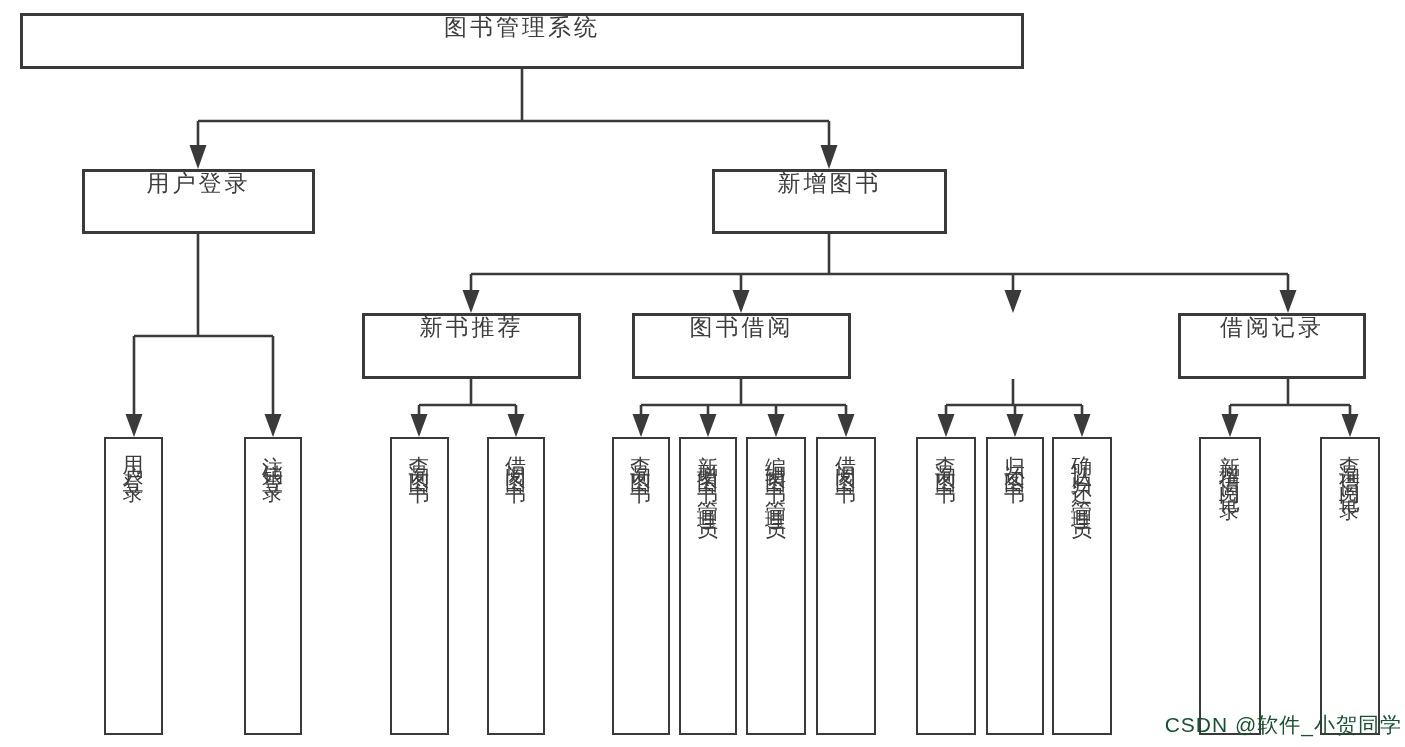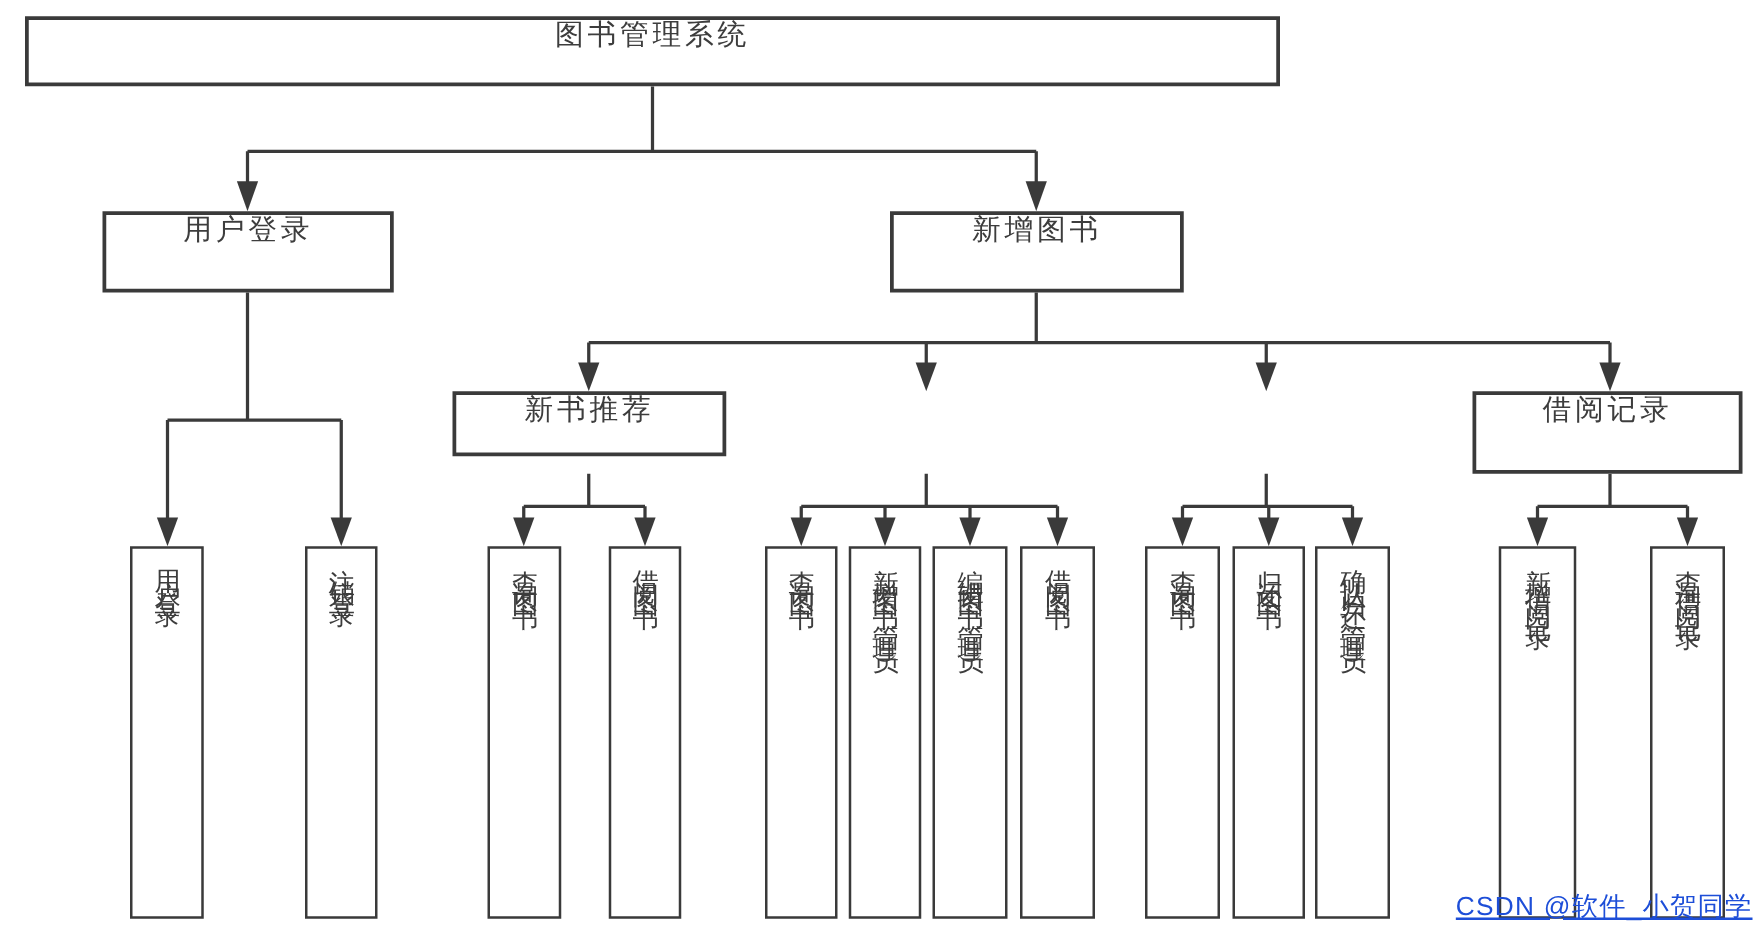--- a/index.html
+++ b/index.html
@@ -16,21 +16,21 @@
     z-index:2;color:#3d3d3d;
   }
   .hnode span{font-size:23px;letter-spacing:3px;white-space:nowrap;line-height:1;}
   .vnode{border-width:2.5px;}
   .vnode span{
     writing-mode:vertical-rl;text-orientation:mixed;
     font-size:21px;line-height:1;letter-spacing:9px;white-space:nowrap;
   }
   .watermark{
     position:absolute;right:3px;bottom:8px;z-index:5;
-    font-size:21px;color:#1d4ed8;letter-spacing:1px;white-space:nowrap;text-decoration:underline;
+    font-size:21px;color:#14532d;letter-spacing:1px;white-space:nowrap;
   }
 </style>
 </head>
 <body>
 
 <div class="stage">
 
   <svg class="connectors" width="1405" height="747" aria-hidden="true">
 
     <g>
@@ -111,24 +111,27 @@
     <span>图书管理系统</span>
   </div>
 
   <div class="node hnode" style="left:82px;top:169px;width:233px;height:65px">
     <span>用户登录</span>
   </div>
   <div class="node hnode" style="left:712px;top:169px;width:235px;height:65px">
     <span>新增图书</span>
   </div>
 
-  <div class="node hnode" style="left:362px;top:313px;width:219px;height:52px">
+  <div class="node hnode" style="left:362px;top:313px;width:219px;height:66px">
     <span>新书推荐</span>
   </div>
-  <div class="node hnode" style="left:1178px;top:313px;width:216px;height:66px">
+  <div class="node hnode" style="left:632px;top:313px;width:219px;height:66px">
+    <span>图书借阅</span>
+  </div>
+  <div class="node hnode" style="left:1178px;top:313px;width:188px;height:66px">
     <span>借阅记录</span>
   </div>
 
   <div class="node vnode" style="left:104px;top:437px;width:59px;height:298px">
     <span>用户登录</span>
   </div>
   <div class="node vnode" style="left:244px;top:437px;width:58px;height:298px">
     <span>注销登录</span>
   </div>
 

